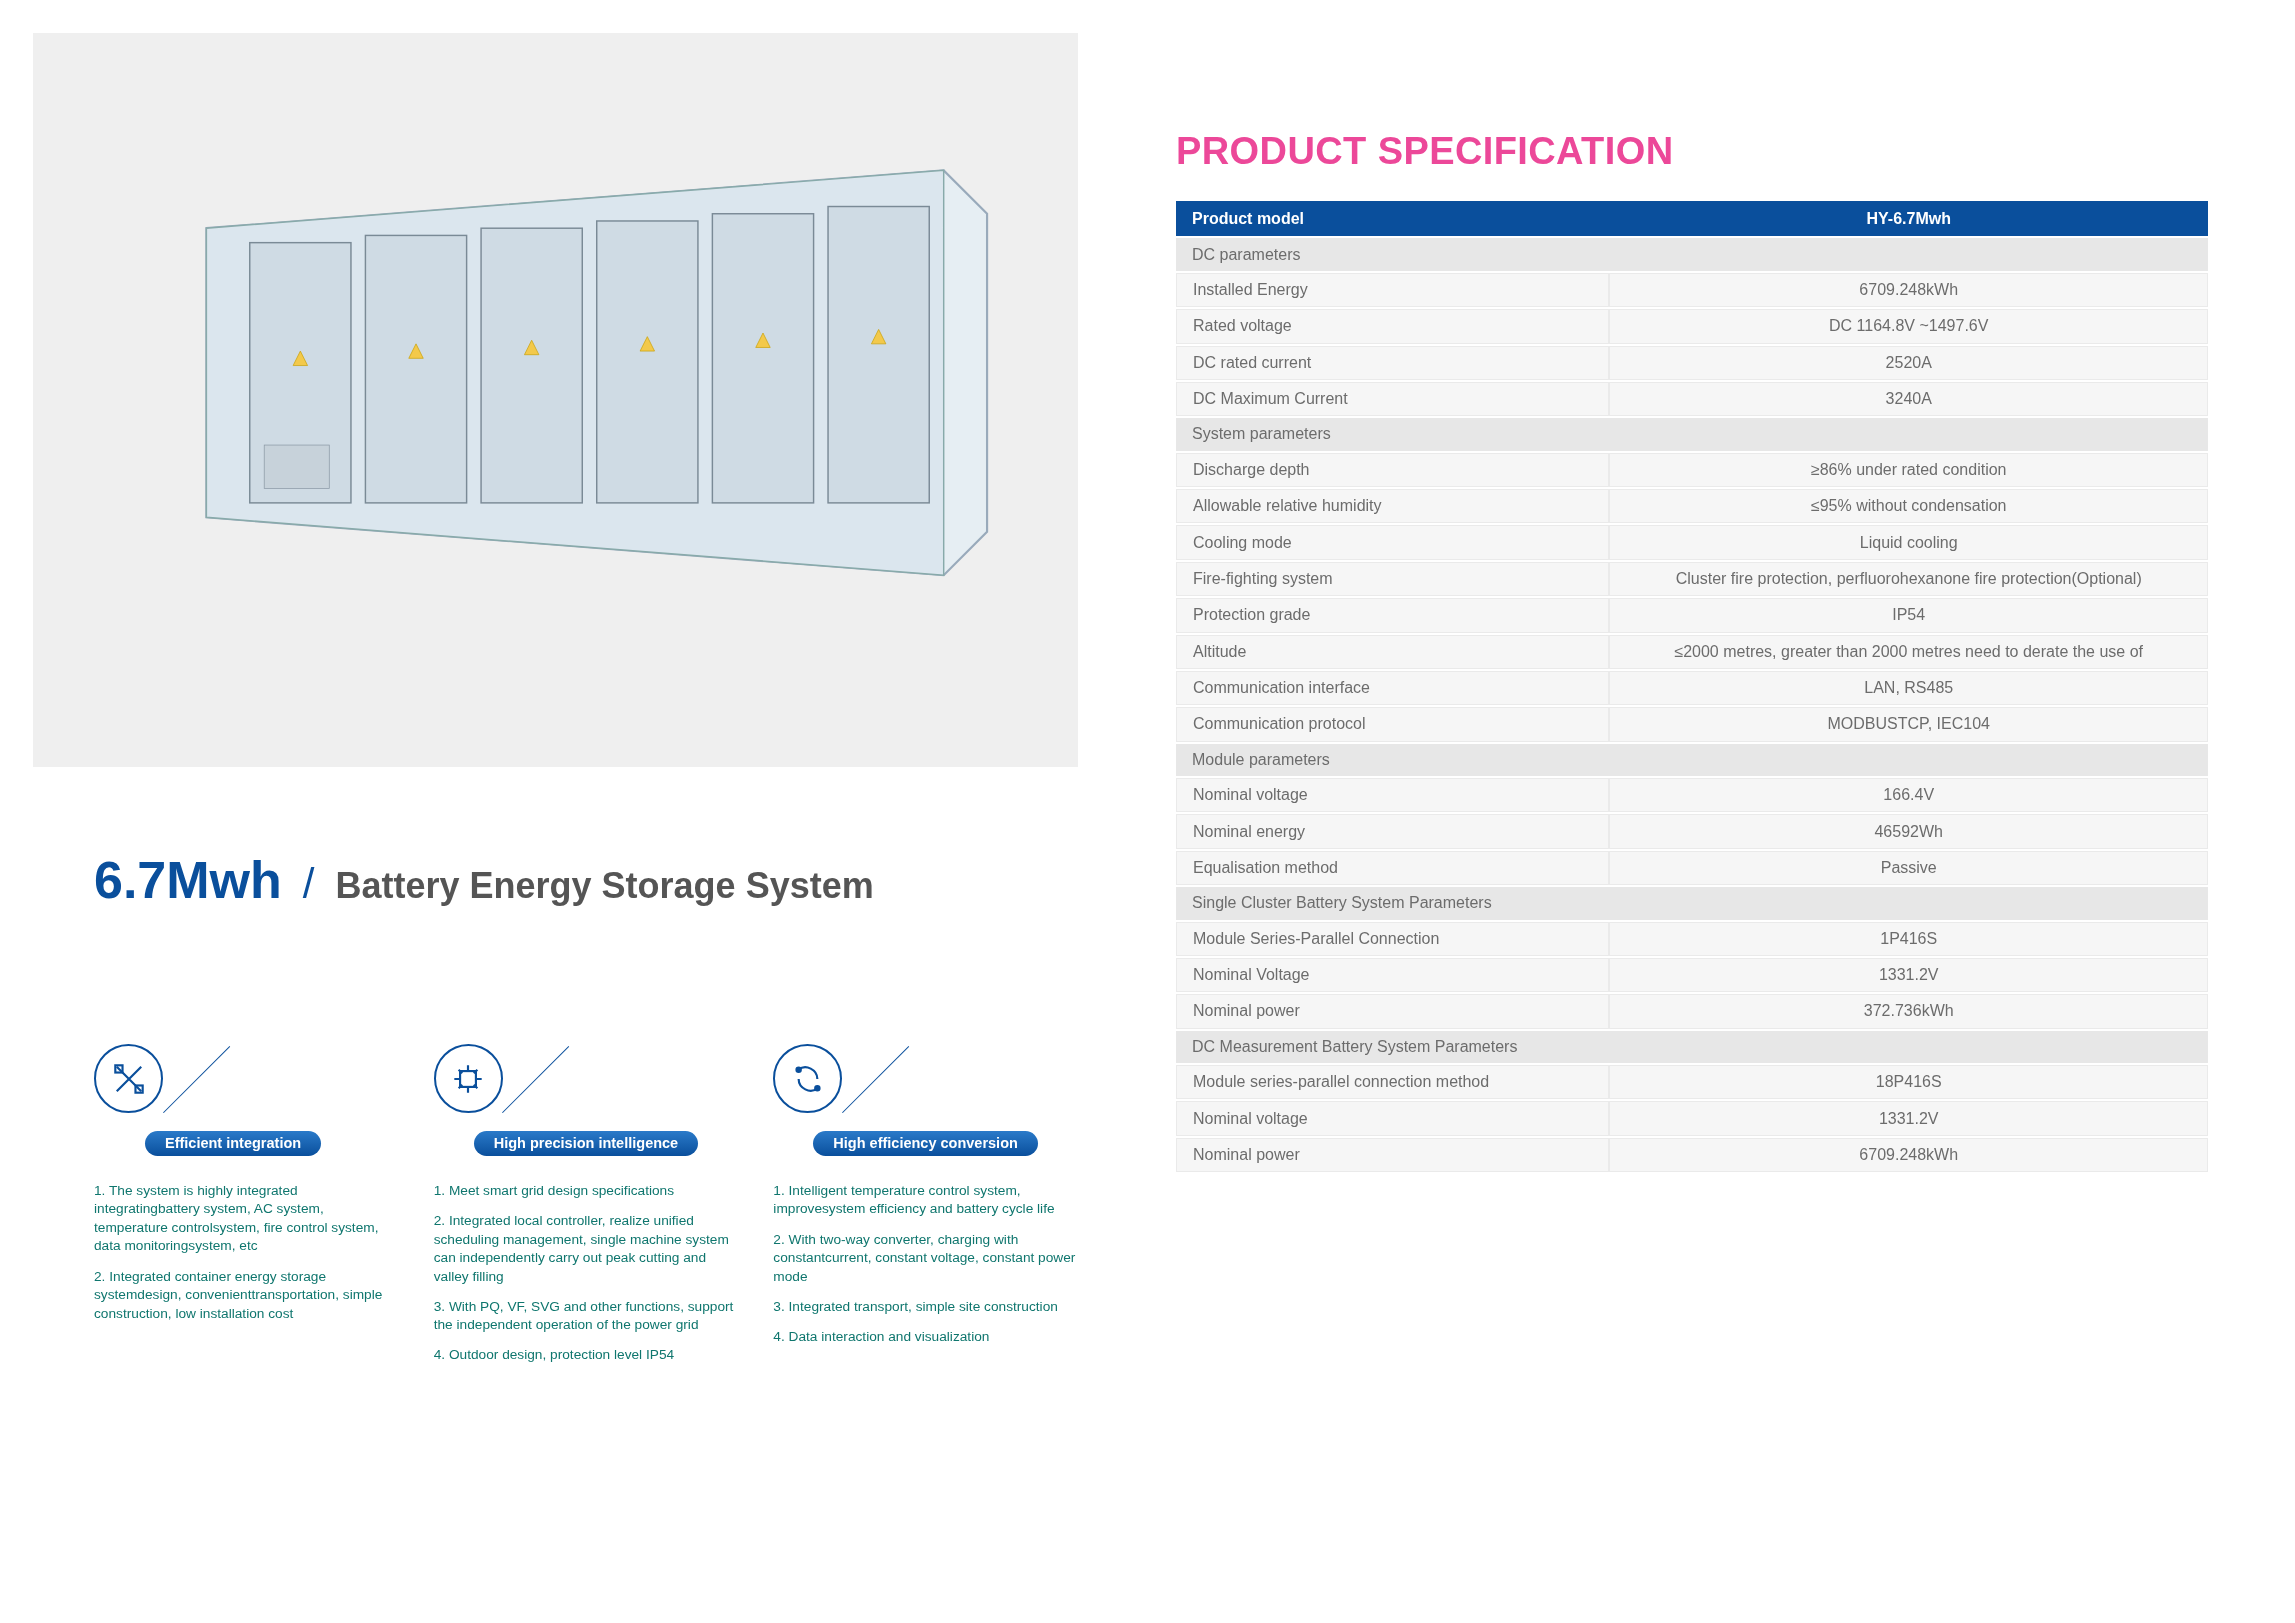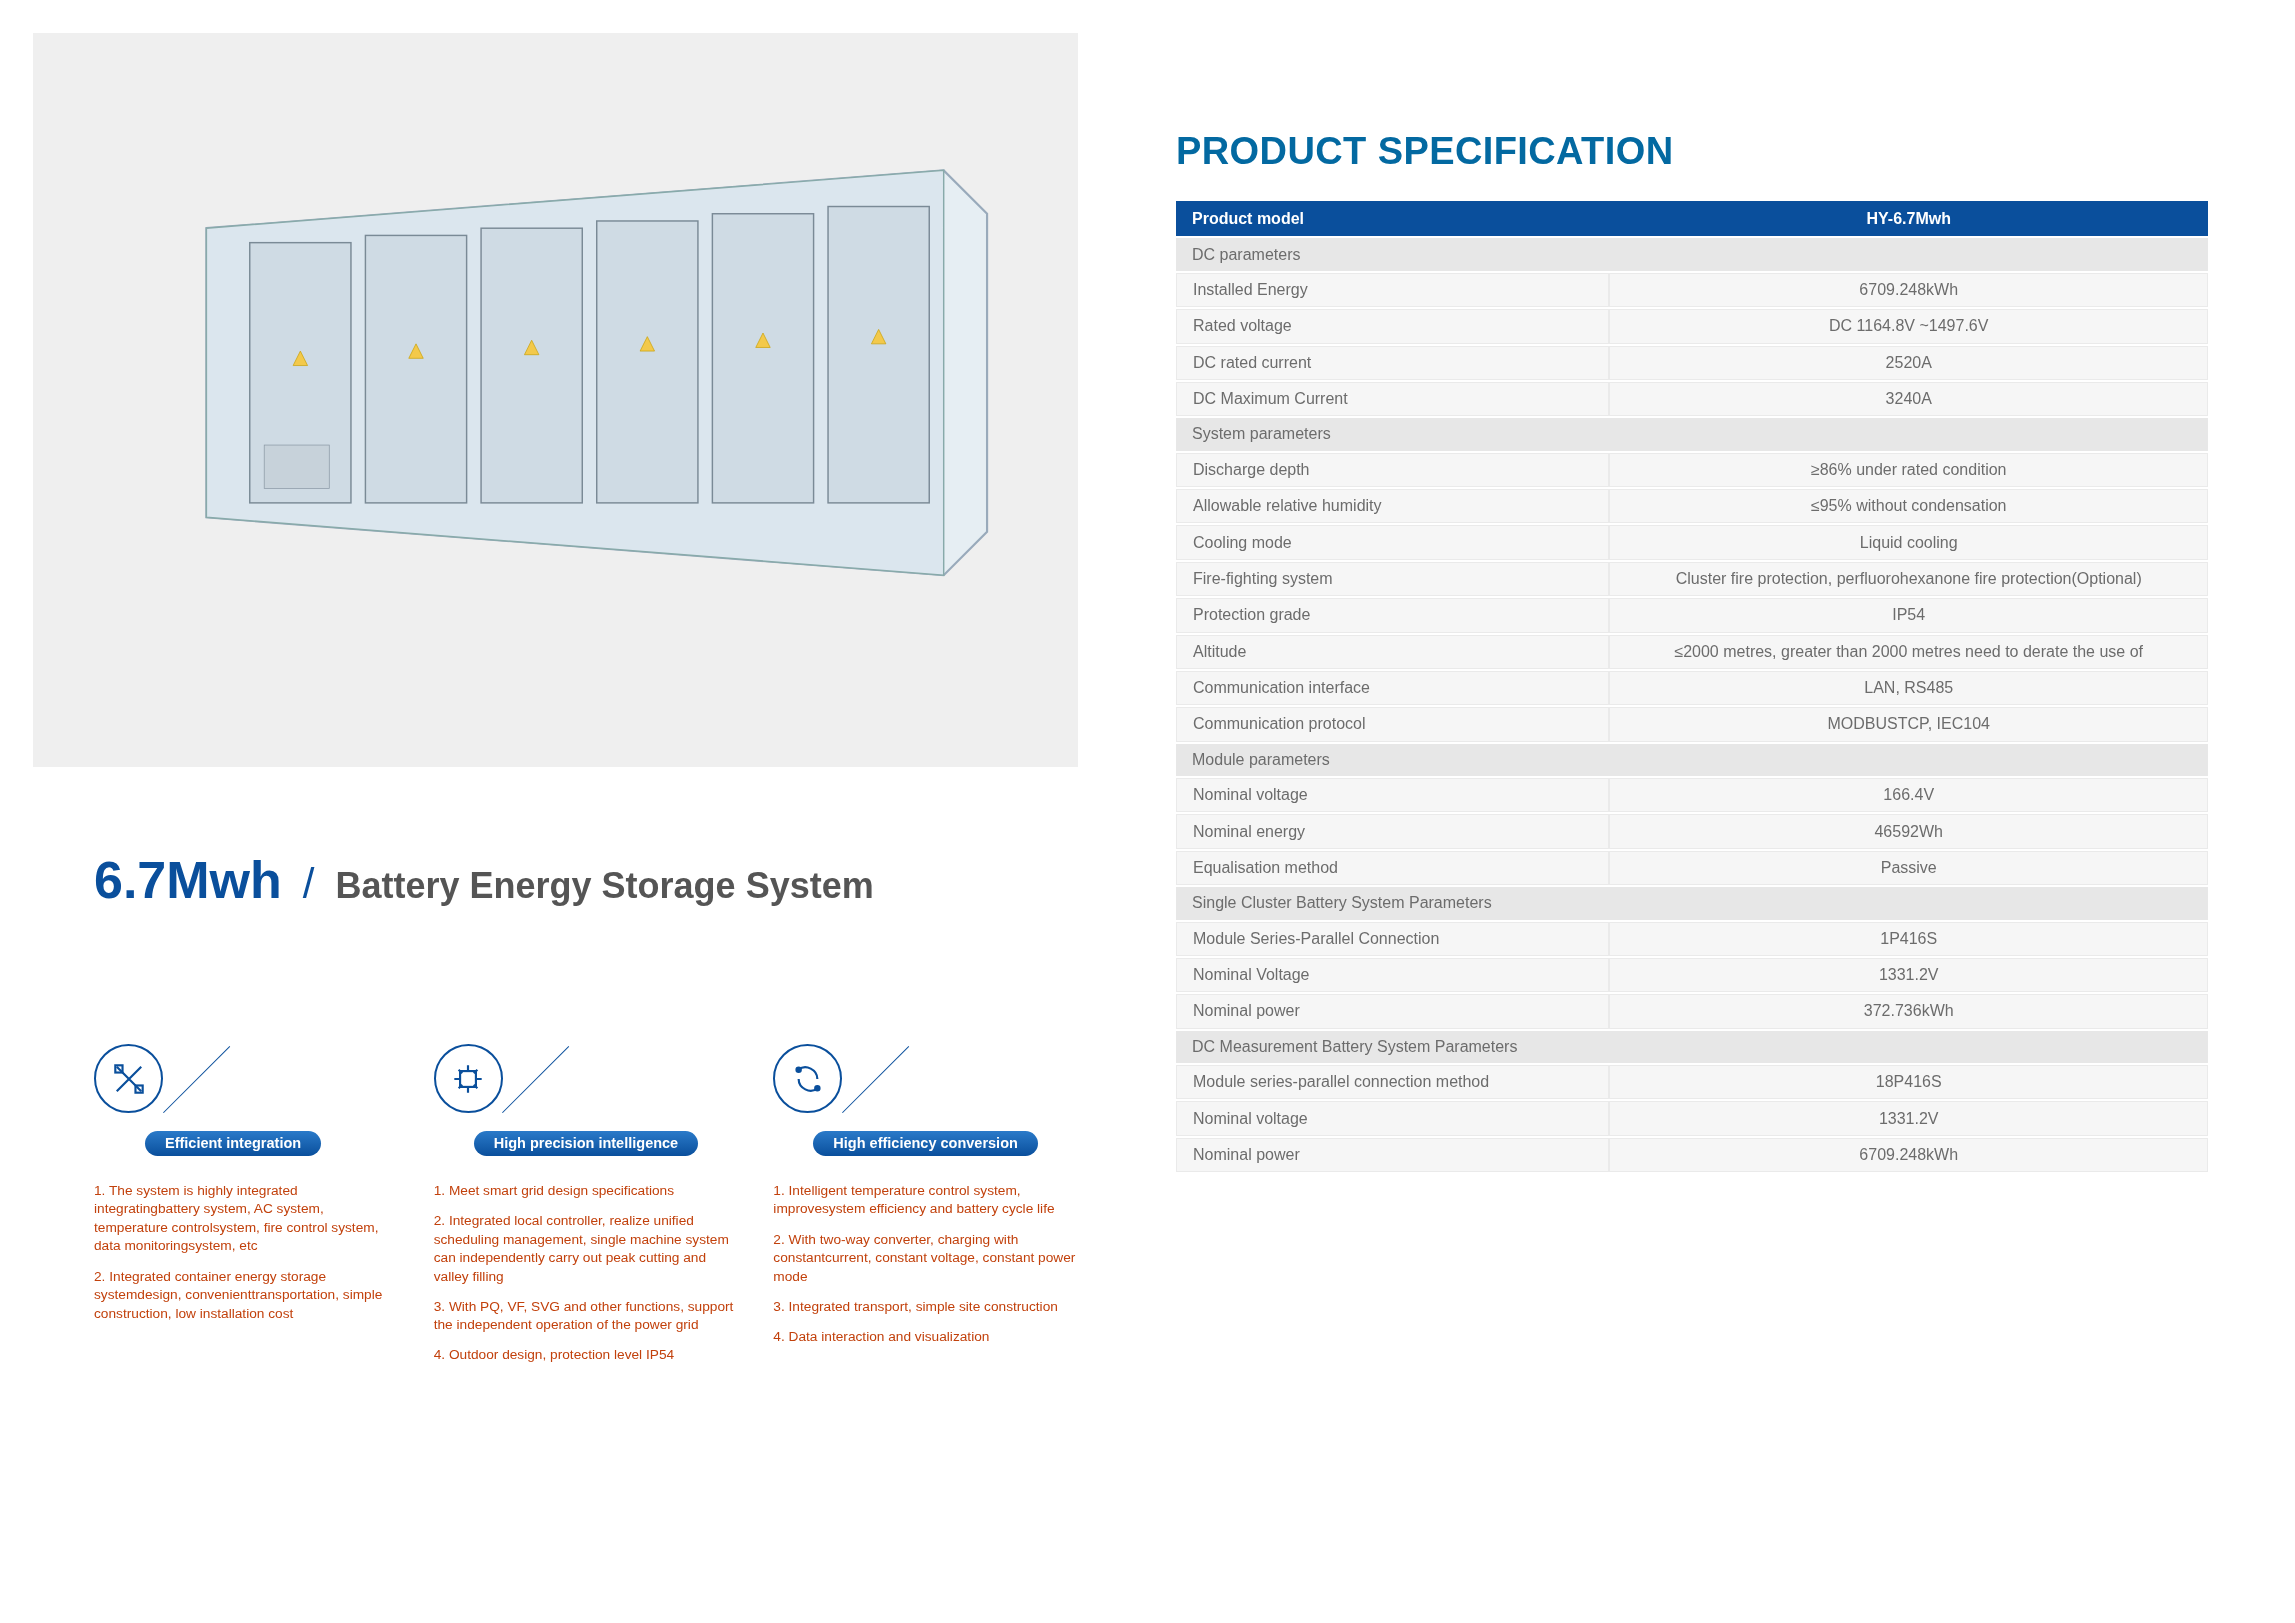--- a/index.html
+++ b/index.html
@@ -111,27 +111,27 @@
     font-size: 14.5px;
     font-weight: 600;
     padding: 4.3px 20px;
     border-radius: 13px;
     white-space: nowrap;
   }
   .feature-body {
     margin-top: 69px;
     font-size: 13.7px;
     line-height: 1.35;
-    color: #c2410c;
+    color: #0f766e;
   }
   .feature-body p { margin-bottom: 11.6px; }
   .spec-title {
     font-size: 38px;
     font-weight: 800;
-    color: #0369a1;
+    color: #ec4899;
     margin-bottom: 26px;
     letter-spacing: 0.4px;
   }
   table.spec {
     width: 100%;
     border-collapse: separate;
     border-spacing: 0 2.2px;
     font-size: 16px;
   }
   table.spec tr.hdr td {

